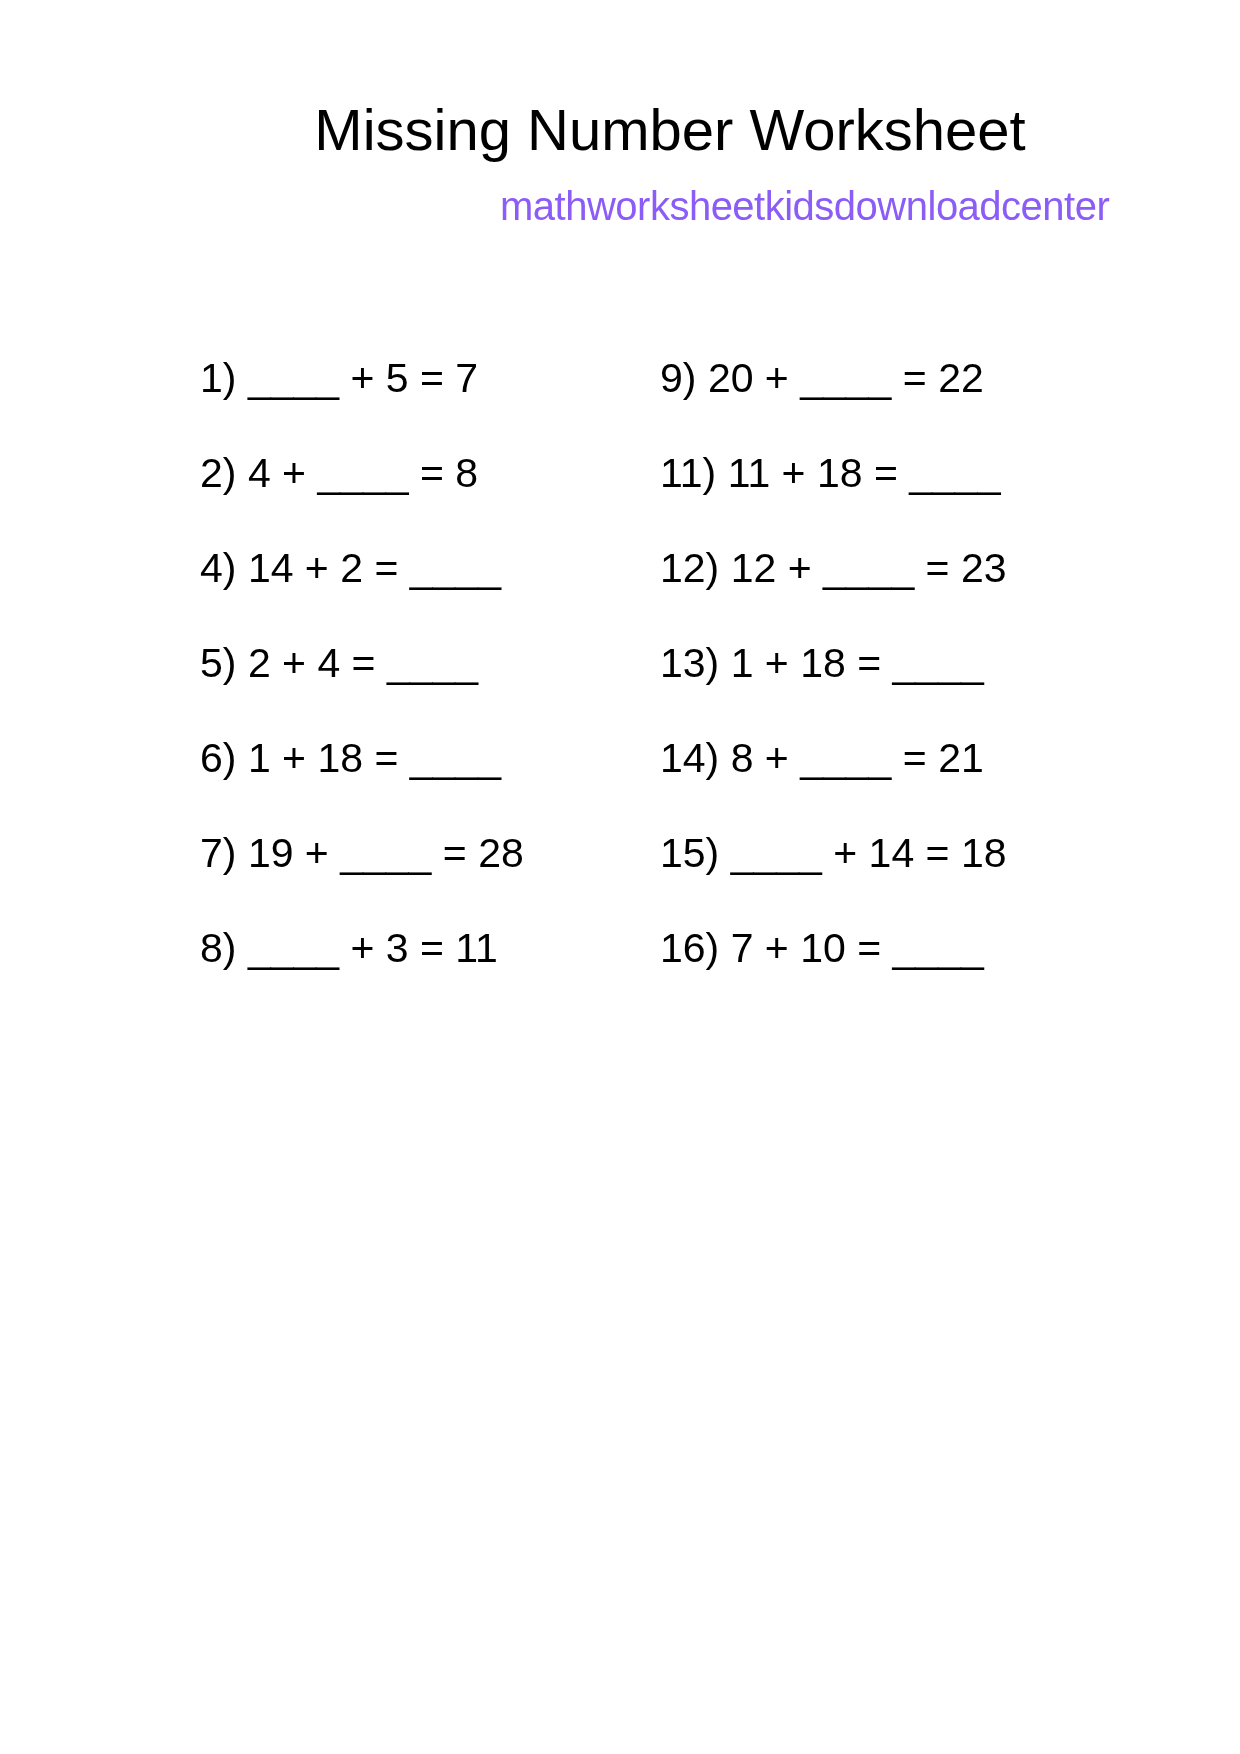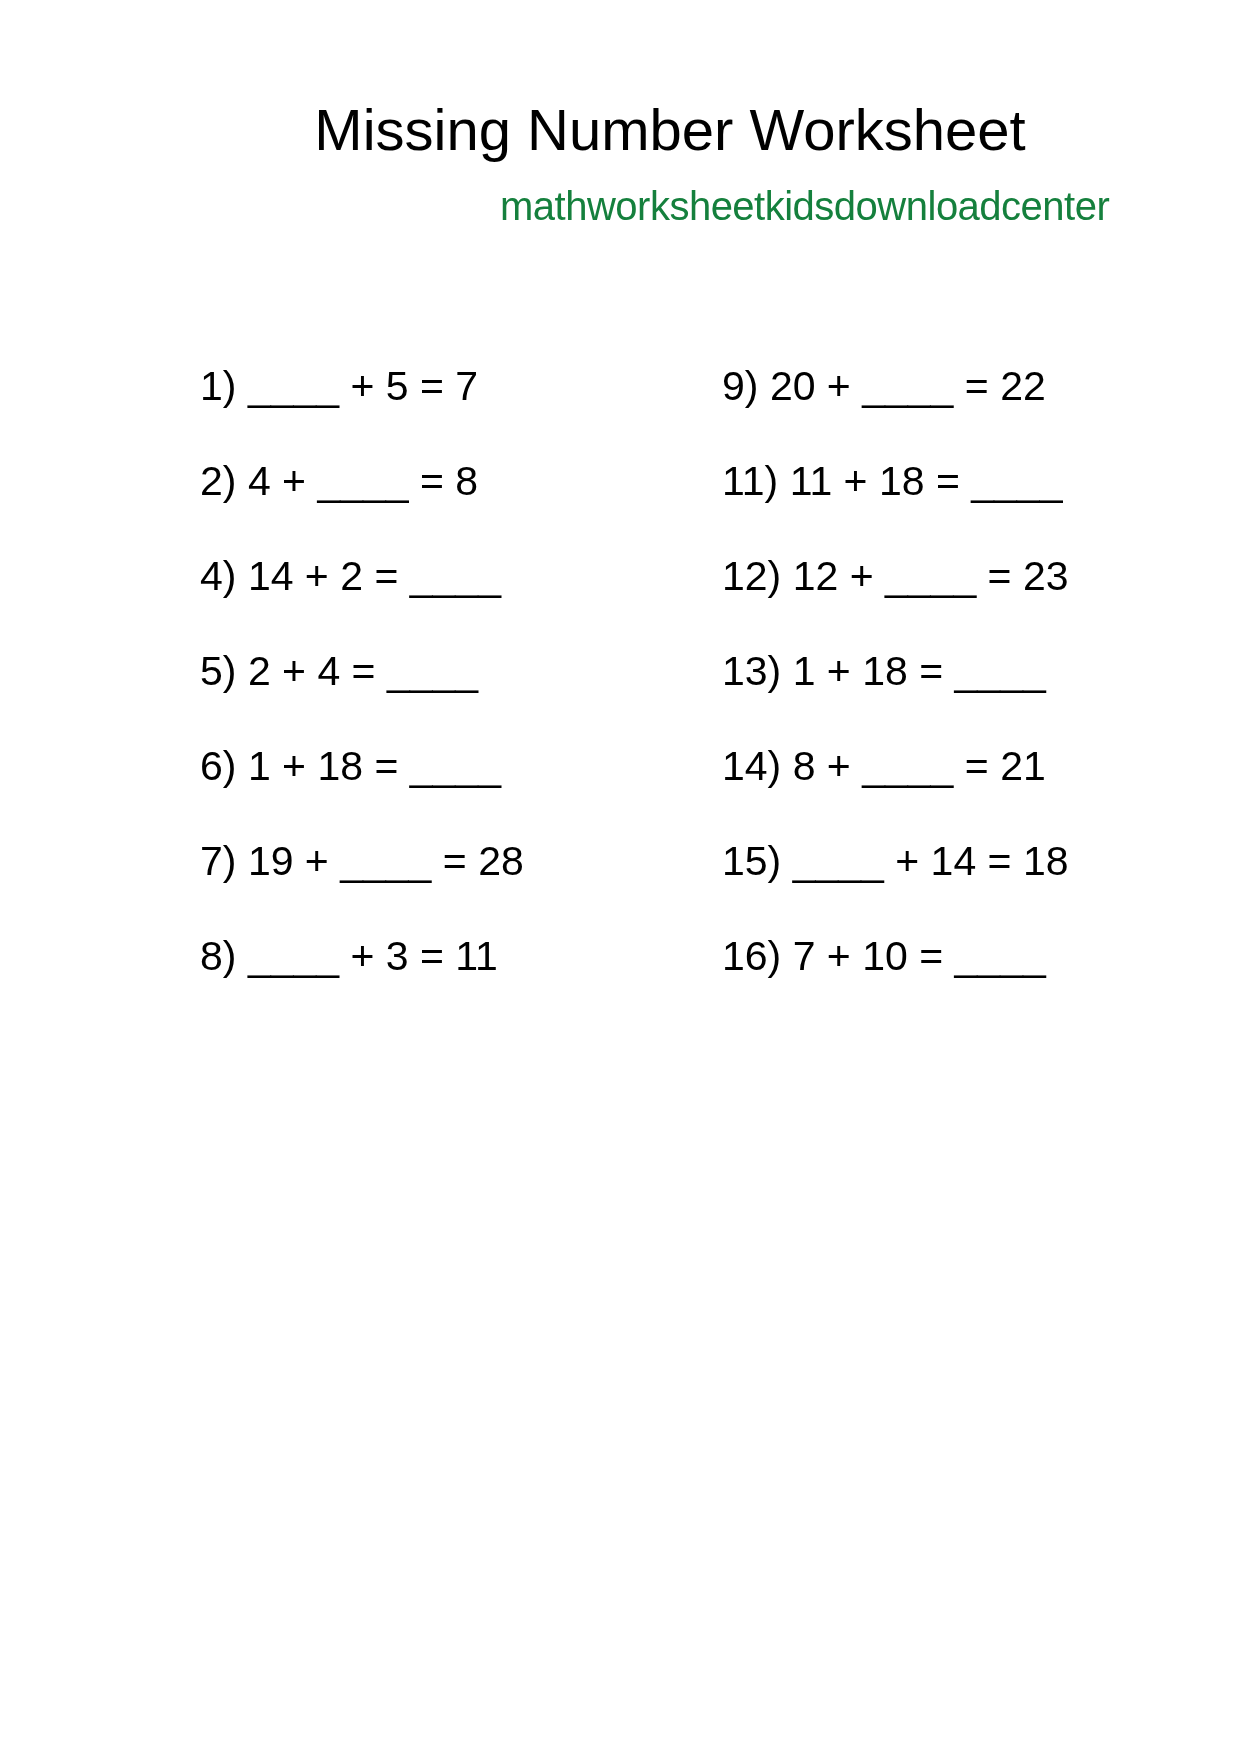--- a/index.html
+++ b/index.html
@@ -1,24 +1,24 @@
 <!DOCTYPE html>
 <html><head>
   <meta charset="utf-8">
   <style>
     html, body { margin: 0; padding: 0; background: #ffffff; }
     body { width: 1240px; height: 1754px; position: relative; overflow: hidden;
            font-family: "Liberation Sans", sans-serif; color: #000; }
     .title { position: absolute; left: 0; width: 1340px; top: 98px; text-align: center;
              font-size: 58px; line-height: 64px; white-space: nowrap; }
     .subtitle { position: absolute; left: 500px; top: 183px; font-size: 40px; line-height: 46px;
-                color: #15803d; white-space: nowrap; letter-spacing: -0.5px; text-align: center; }
-    .col { position: absolute; top: 350px; margin-top: 8px; }
+                color: #8b5cf6; white-space: nowrap; letter-spacing: -0.5px; text-align: center; }
+    .col { position: absolute; top: 350px; }
     .col.left { left: 200px; }
-    .col.right { left: 722px; }
+    .col.right { left: 660px; }
     .problem { height: 95px; font-size: 41px; line-height: 56px; white-space: nowrap; }
     .problem span { white-space: pre; }
   </style>
 </head>
 <body>
 
 <div class="title">Missing Number Worksheet</div>
 <div class="subtitle">mathworksheetkidsdownloadcenter</div>
 
 <div class="col left">

